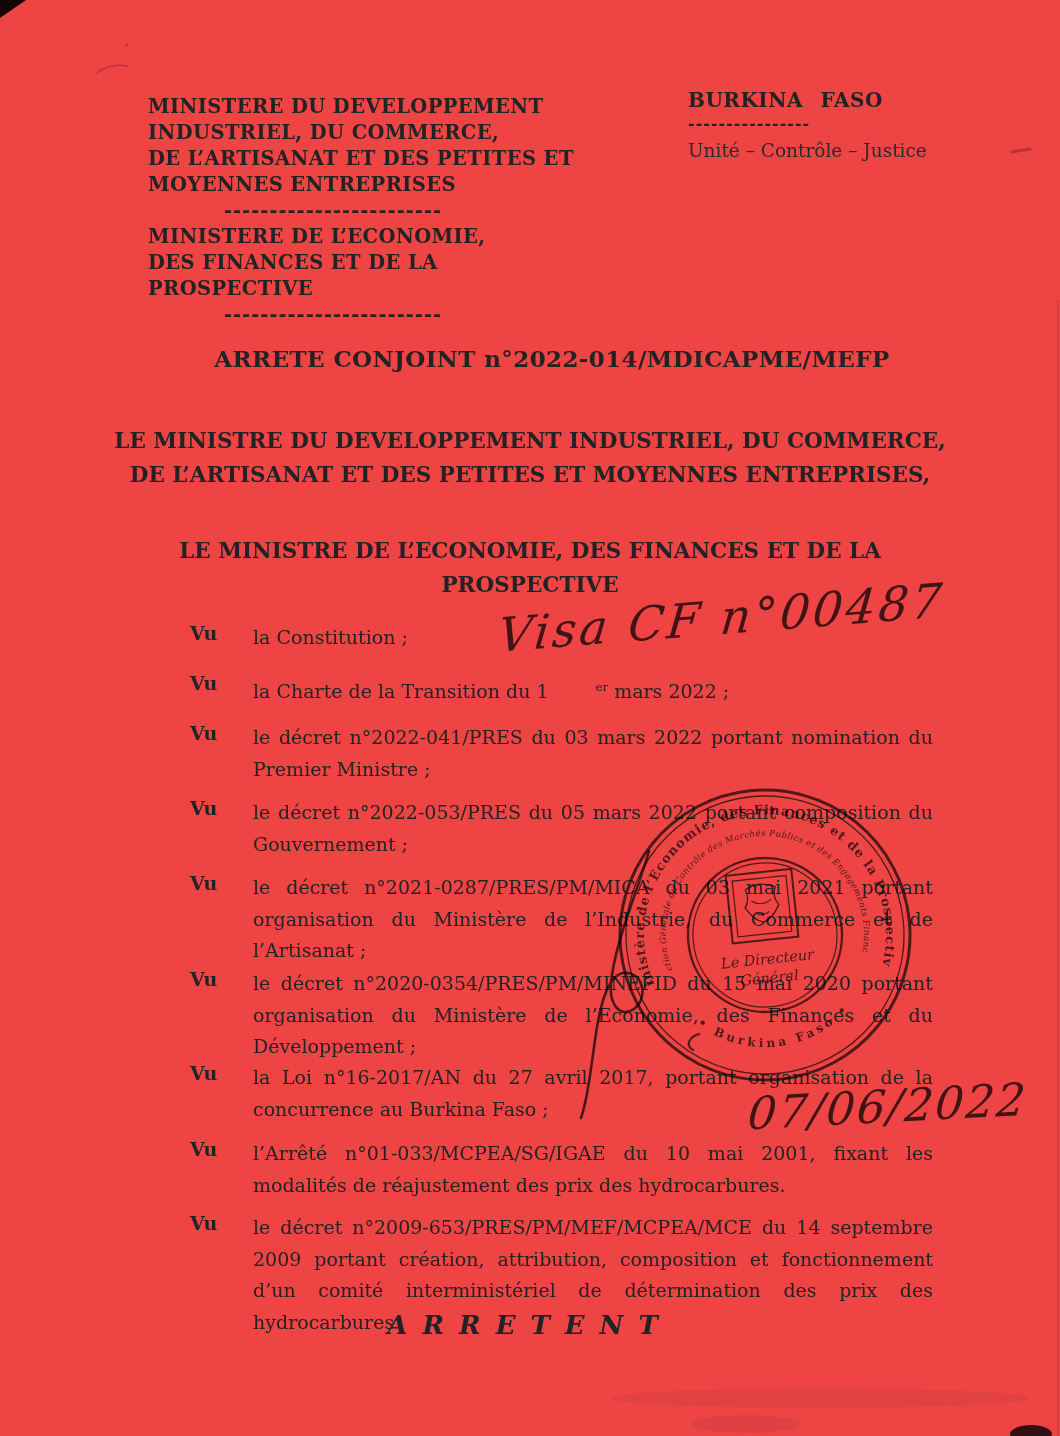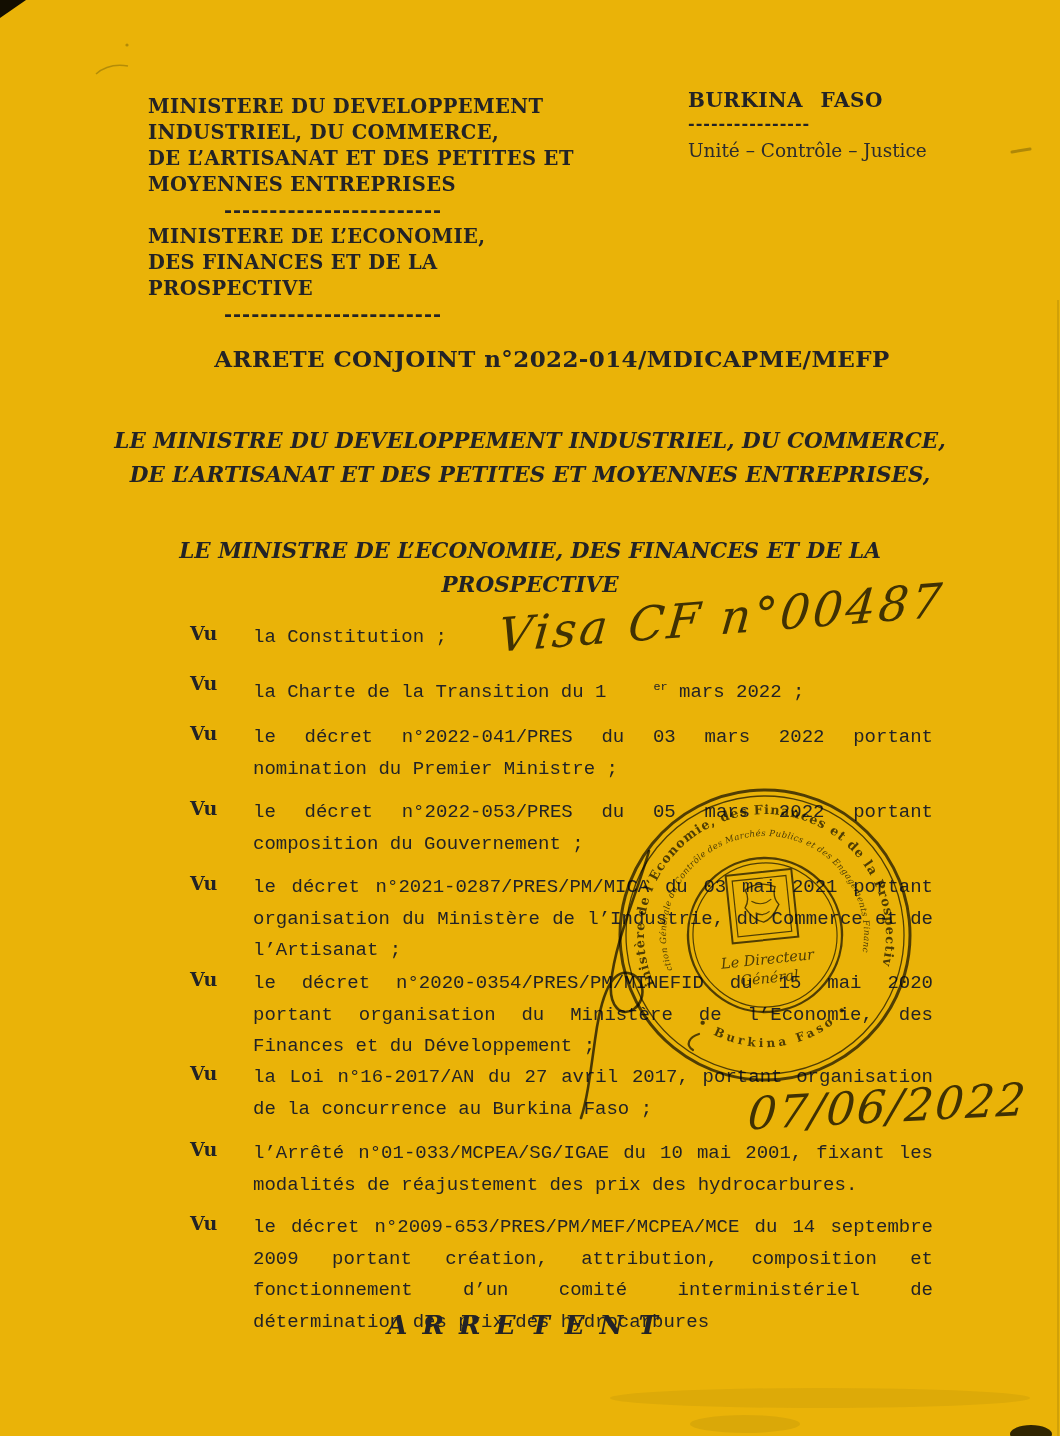--- a/index.html
+++ b/index.html
@@ -1,41 +1,41 @@
 <!DOCTYPE html>
 <html><head>
 <meta charset="utf-8">
 <style>
   html,body{margin:0;padding:0;background:#e9e9e9;}
   .page{
     position:relative; width:1060px; height:1436px; margin:0 auto;
-    background:#eab308; overflow:hidden;
+    background:#ef4444; overflow:hidden;
     font-family:"DejaVu Serif", serif; color:#232326;
   }
   [data-name]{box-sizing:border-box;}
   .abs{position:absolute;}
 
   
   .header-left{left:148px; top:94px; width:435px; font-weight:bold; font-size:19.5px; line-height:26px; letter-spacing:.4px;}
   .hdr-div{width:370px; text-align:center; letter-spacing:1px; font-weight:bold; line-height:26px;}
   .header-right{left:688px; top:88px; width:248px; text-align:left;}
   .country{font-weight:bold; font-size:20px; word-spacing:10px; letter-spacing:.5px;}
   .hdr-div-r{letter-spacing:1px; font-weight:bold; line-height:24px;}
   .motto{font-size:18.5px; margin-top:4px; color:#2b2b2f;}
 
   
   .title{left:0; right:0; top:345px; padding-left:44px; text-align:center; font-weight:bold; font-size:23px; letter-spacing:.4px;}
   .subtitle{left:0; right:0; top:382px; text-align:center; font-size:19.5px;}
-  .minister-heading{left:112px; width:836px; text-align:center; font-style:italic; font-weight:bold; font-size:21.5px; line-height:34px;}
+  .minister-heading{left:112px; width:836px; text-align:center; font-weight:bold; font-size:21.5px; line-height:34px;}
   .mh1{top:424px;} .mh2{top:534px;}
 
   
   .vu-row{left:190px; width:743px;}
   .vu-label{position:absolute; left:0; top:0; font-weight:bold; font-size:19px;}
-  .vu-text{margin-left:63px; font-size:19px; line-height:31.5px; text-align:justify; text-justify:inter-word;font-family:Liberation Mono, monospace;}
+  .vu-text{margin-left:63px; font-size:19px; line-height:31.5px; text-align:justify; text-justify:inter-word;}
   .vu-text sup{font-size:.62em;margin-left:47px;}
 
   .closing{left:0; right:0; top:1310px; text-align:center; font-style:italic; font-weight:bold; font-size:26px; letter-spacing:15px;}
 
   
   .hand{color:#35363d; mix-blend-mode:multiply; white-space:nowrap; font-family:"DejaVu Serif", serif; font-style:italic;}
   .visa{left:498px; top:590px; font-size:47px; transform:rotate(-4.5deg) skewX(-10deg); letter-spacing:3px; opacity:.92;}
   .hand-date{left:748px; top:1080px; font-size:45px; transform:rotate(-3deg) skewX(-8deg); letter-spacing:2px; opacity:.92;}
 
   

